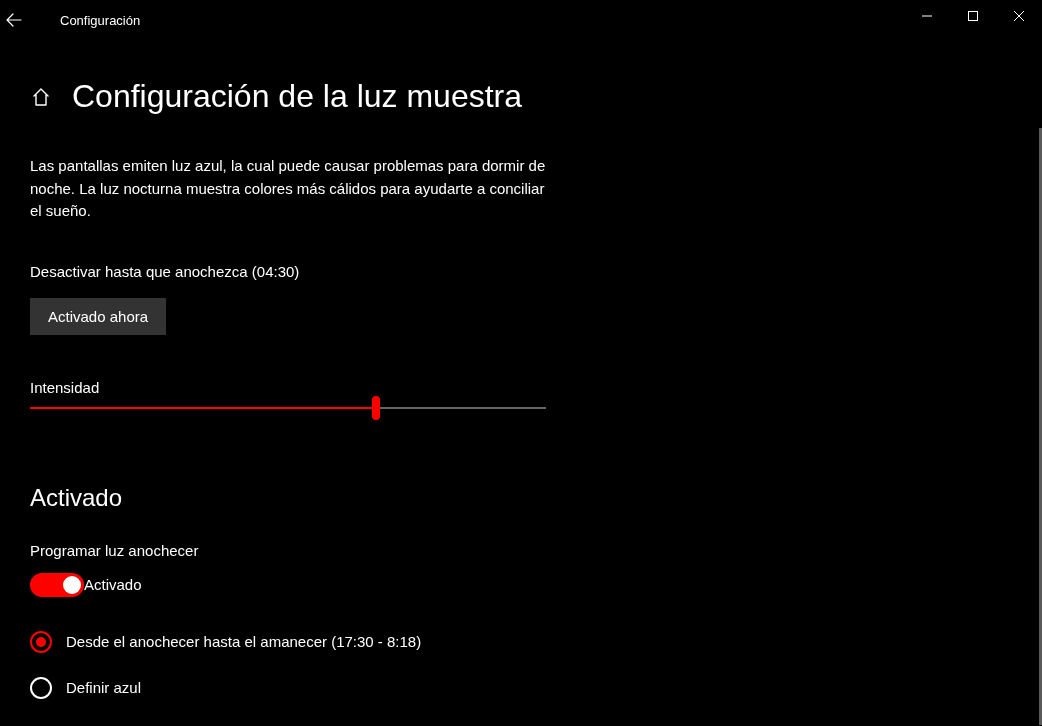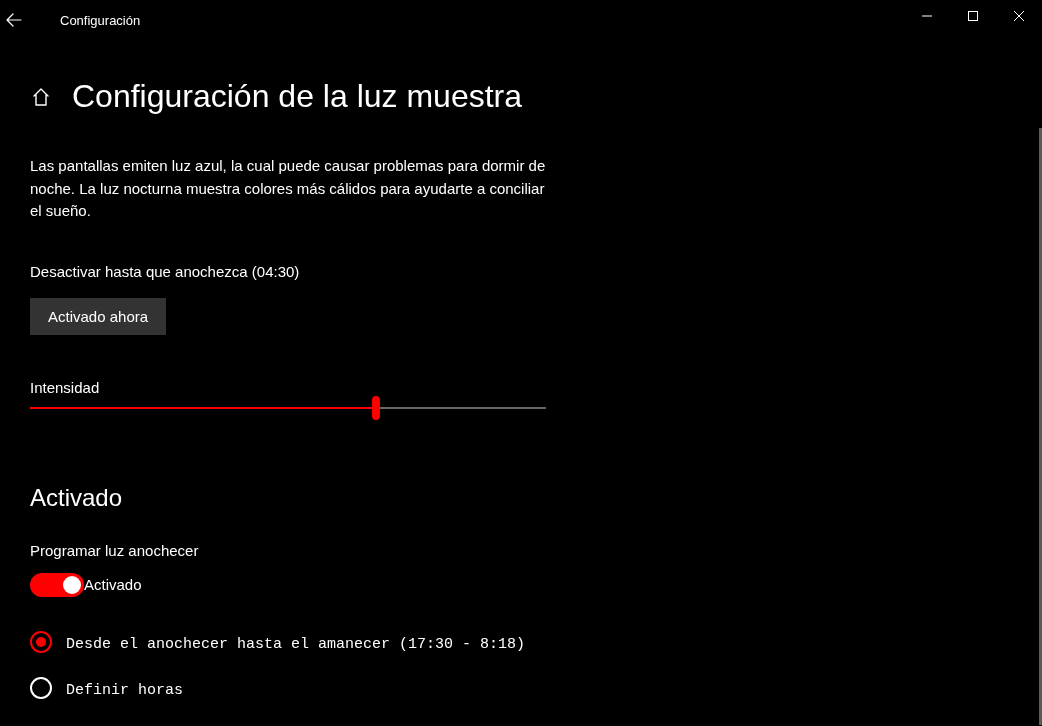--- a/index.html
+++ b/index.html
@@ -133,25 +133,24 @@
   .toggle-knob {
     position: absolute;
     right: 3px; top: 3px;
     width: 18px; height: 18px;
     background: #fff;
     border-radius: 50%;
   }
   .toggle-state { font-size: 15px; }
   .radio-row {
     display: flex;
-    align-items: flex-end;
+    align-items: center;
     gap: 14px;
     margin-bottom: 24px;
     cursor: pointer;
-    font-family: Liberation Mono, monospace;
   }
   .radio {
     width: 22px; height: 22px;
     border: 2px solid #fff;
     border-radius: 50%;
     position: relative;
     flex-shrink: 0;
   }
   .radio.selected {
     border-color: #ff0000;
@@ -239,18 +238,18 @@
     <div class="toggle-state">Activado</div>
   </div>
 
   <div class="radio-row">
     <div class="radio selected"></div>
     <div class="radio-label">Desde el anochecer hasta el amanecer (17:30 - 8:18)</div>
   </div>
 
   <div class="radio-row">
     <div class="radio"></div>
-    <div class="radio-label">Definir horas</div>
+    <div class="radio-label">Definir azul</div>
   </div>
 
 </div>
 
 <div class="scrollbar"></div>
 
 </body></html>

